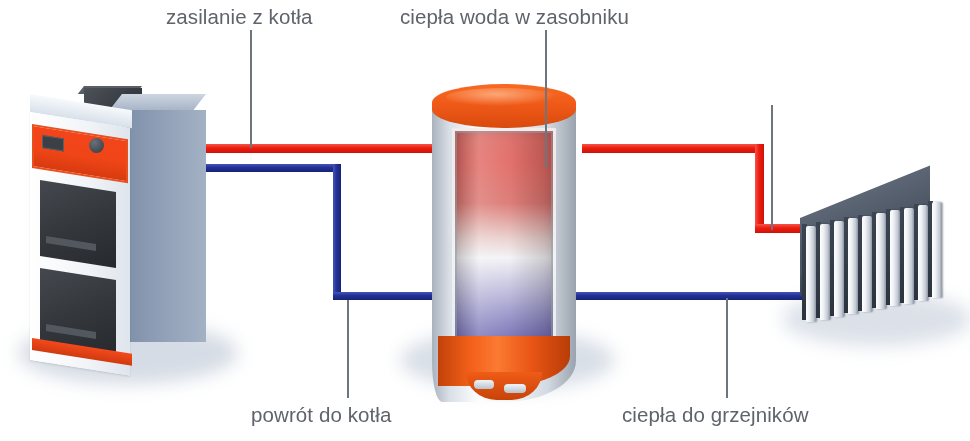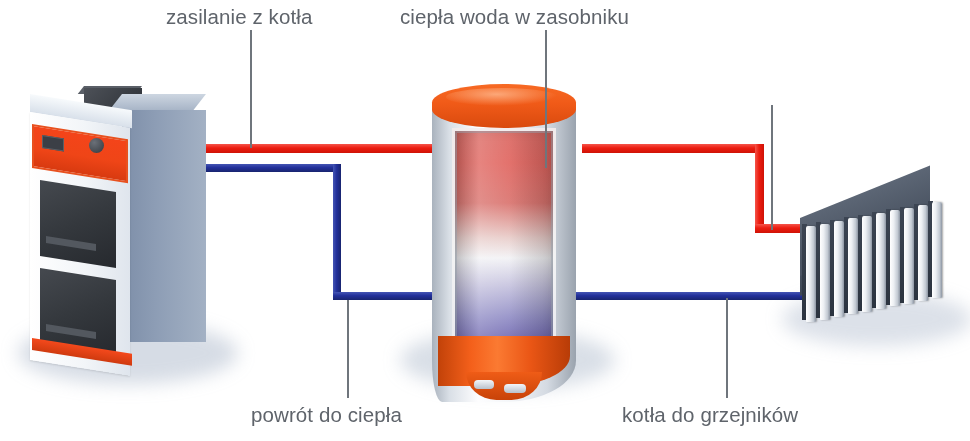--- a/index.html
+++ b/index.html
@@ -258,17 +258,17 @@
   <div class="leader" style="left:545px;top:30px;height:138px;"></div>
   <div class="leader" style="left:771px;top:105px;height:125px;"></div>
   <div class="leader" style="left:347px;top:300px;height:98px;"></div>
   <div class="leader" style="left:726px;top:298px;height:100px;"></div>
 
   <div class="label" style="left:166px;top:7px;">zasilanie z kotła</div>
 
   <div class="label" style="left:400px;top:7px;">ciepła woda w zasobniku</div>
 
 
-  <div class="label" style="left:251px;top:405px;">powrót do ciepła</div>
-
-  <div class="label" style="left:622px;top:405px;">kotła do grzejników</div>
+  <div class="label" style="left:251px;top:405px;">powrót do kotła</div>
+
+  <div class="label" style="left:622px;top:405px;">ciepła do grzejników</div>
 
 </div>
 
 </body></html>

